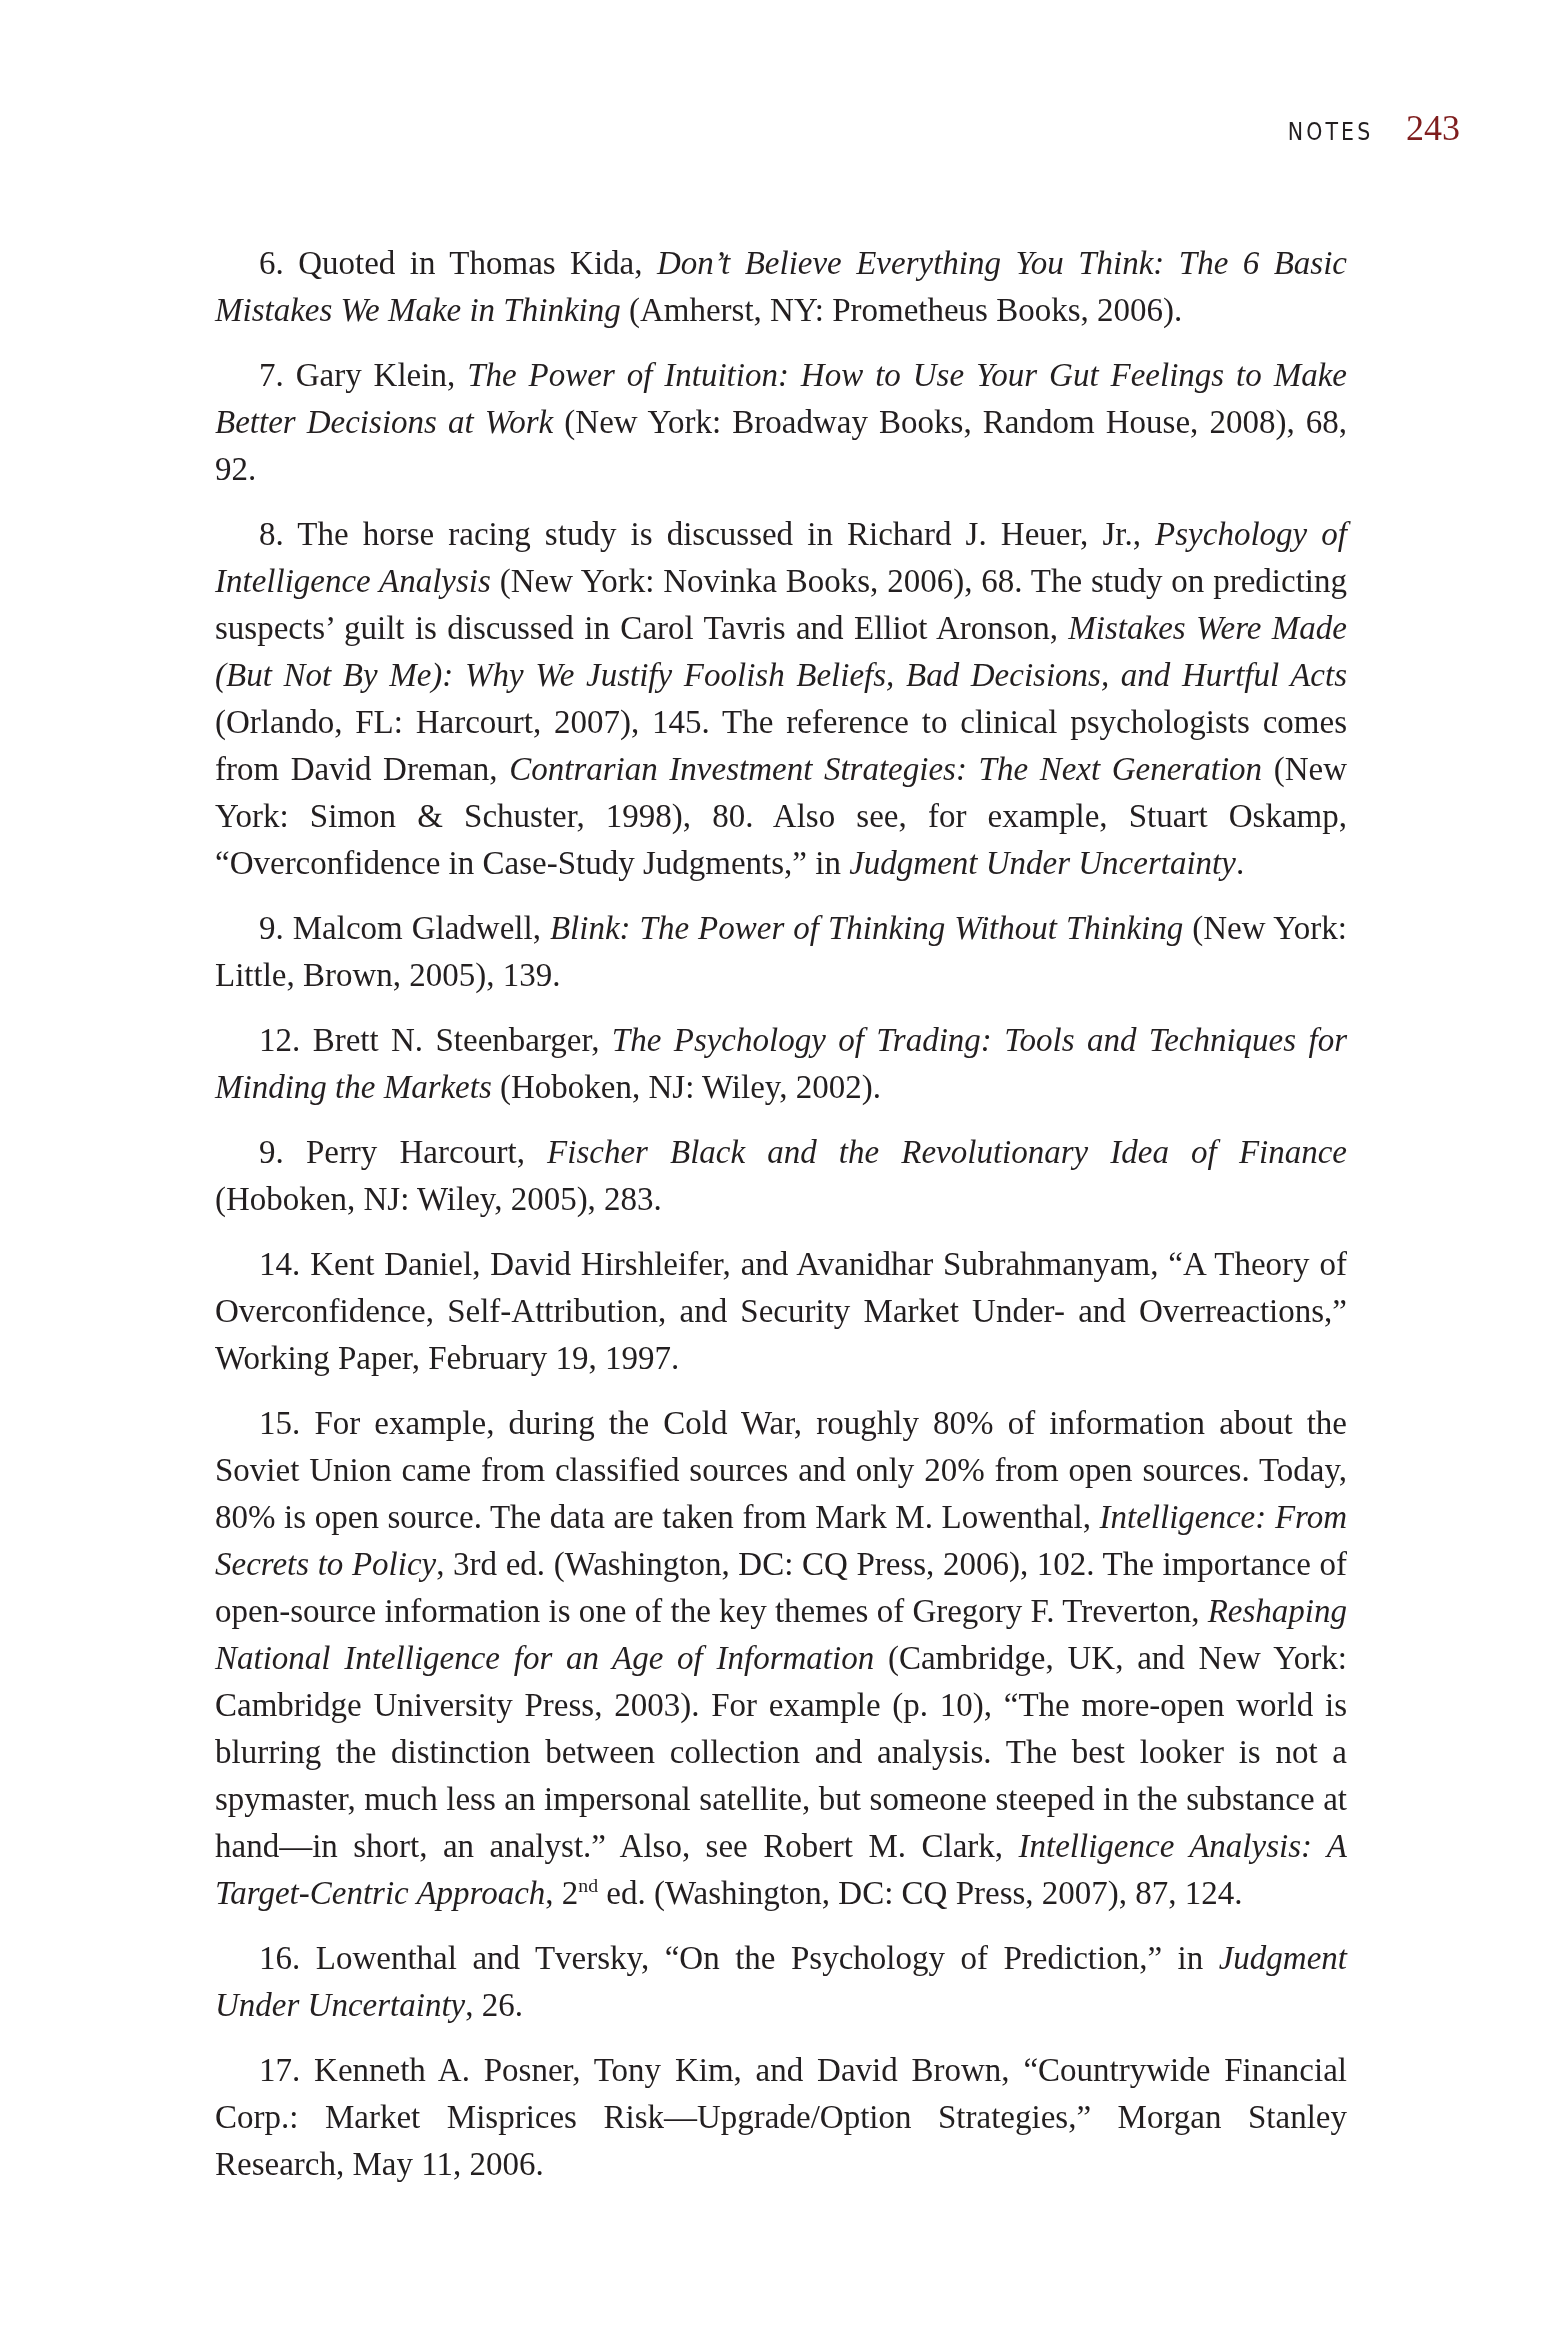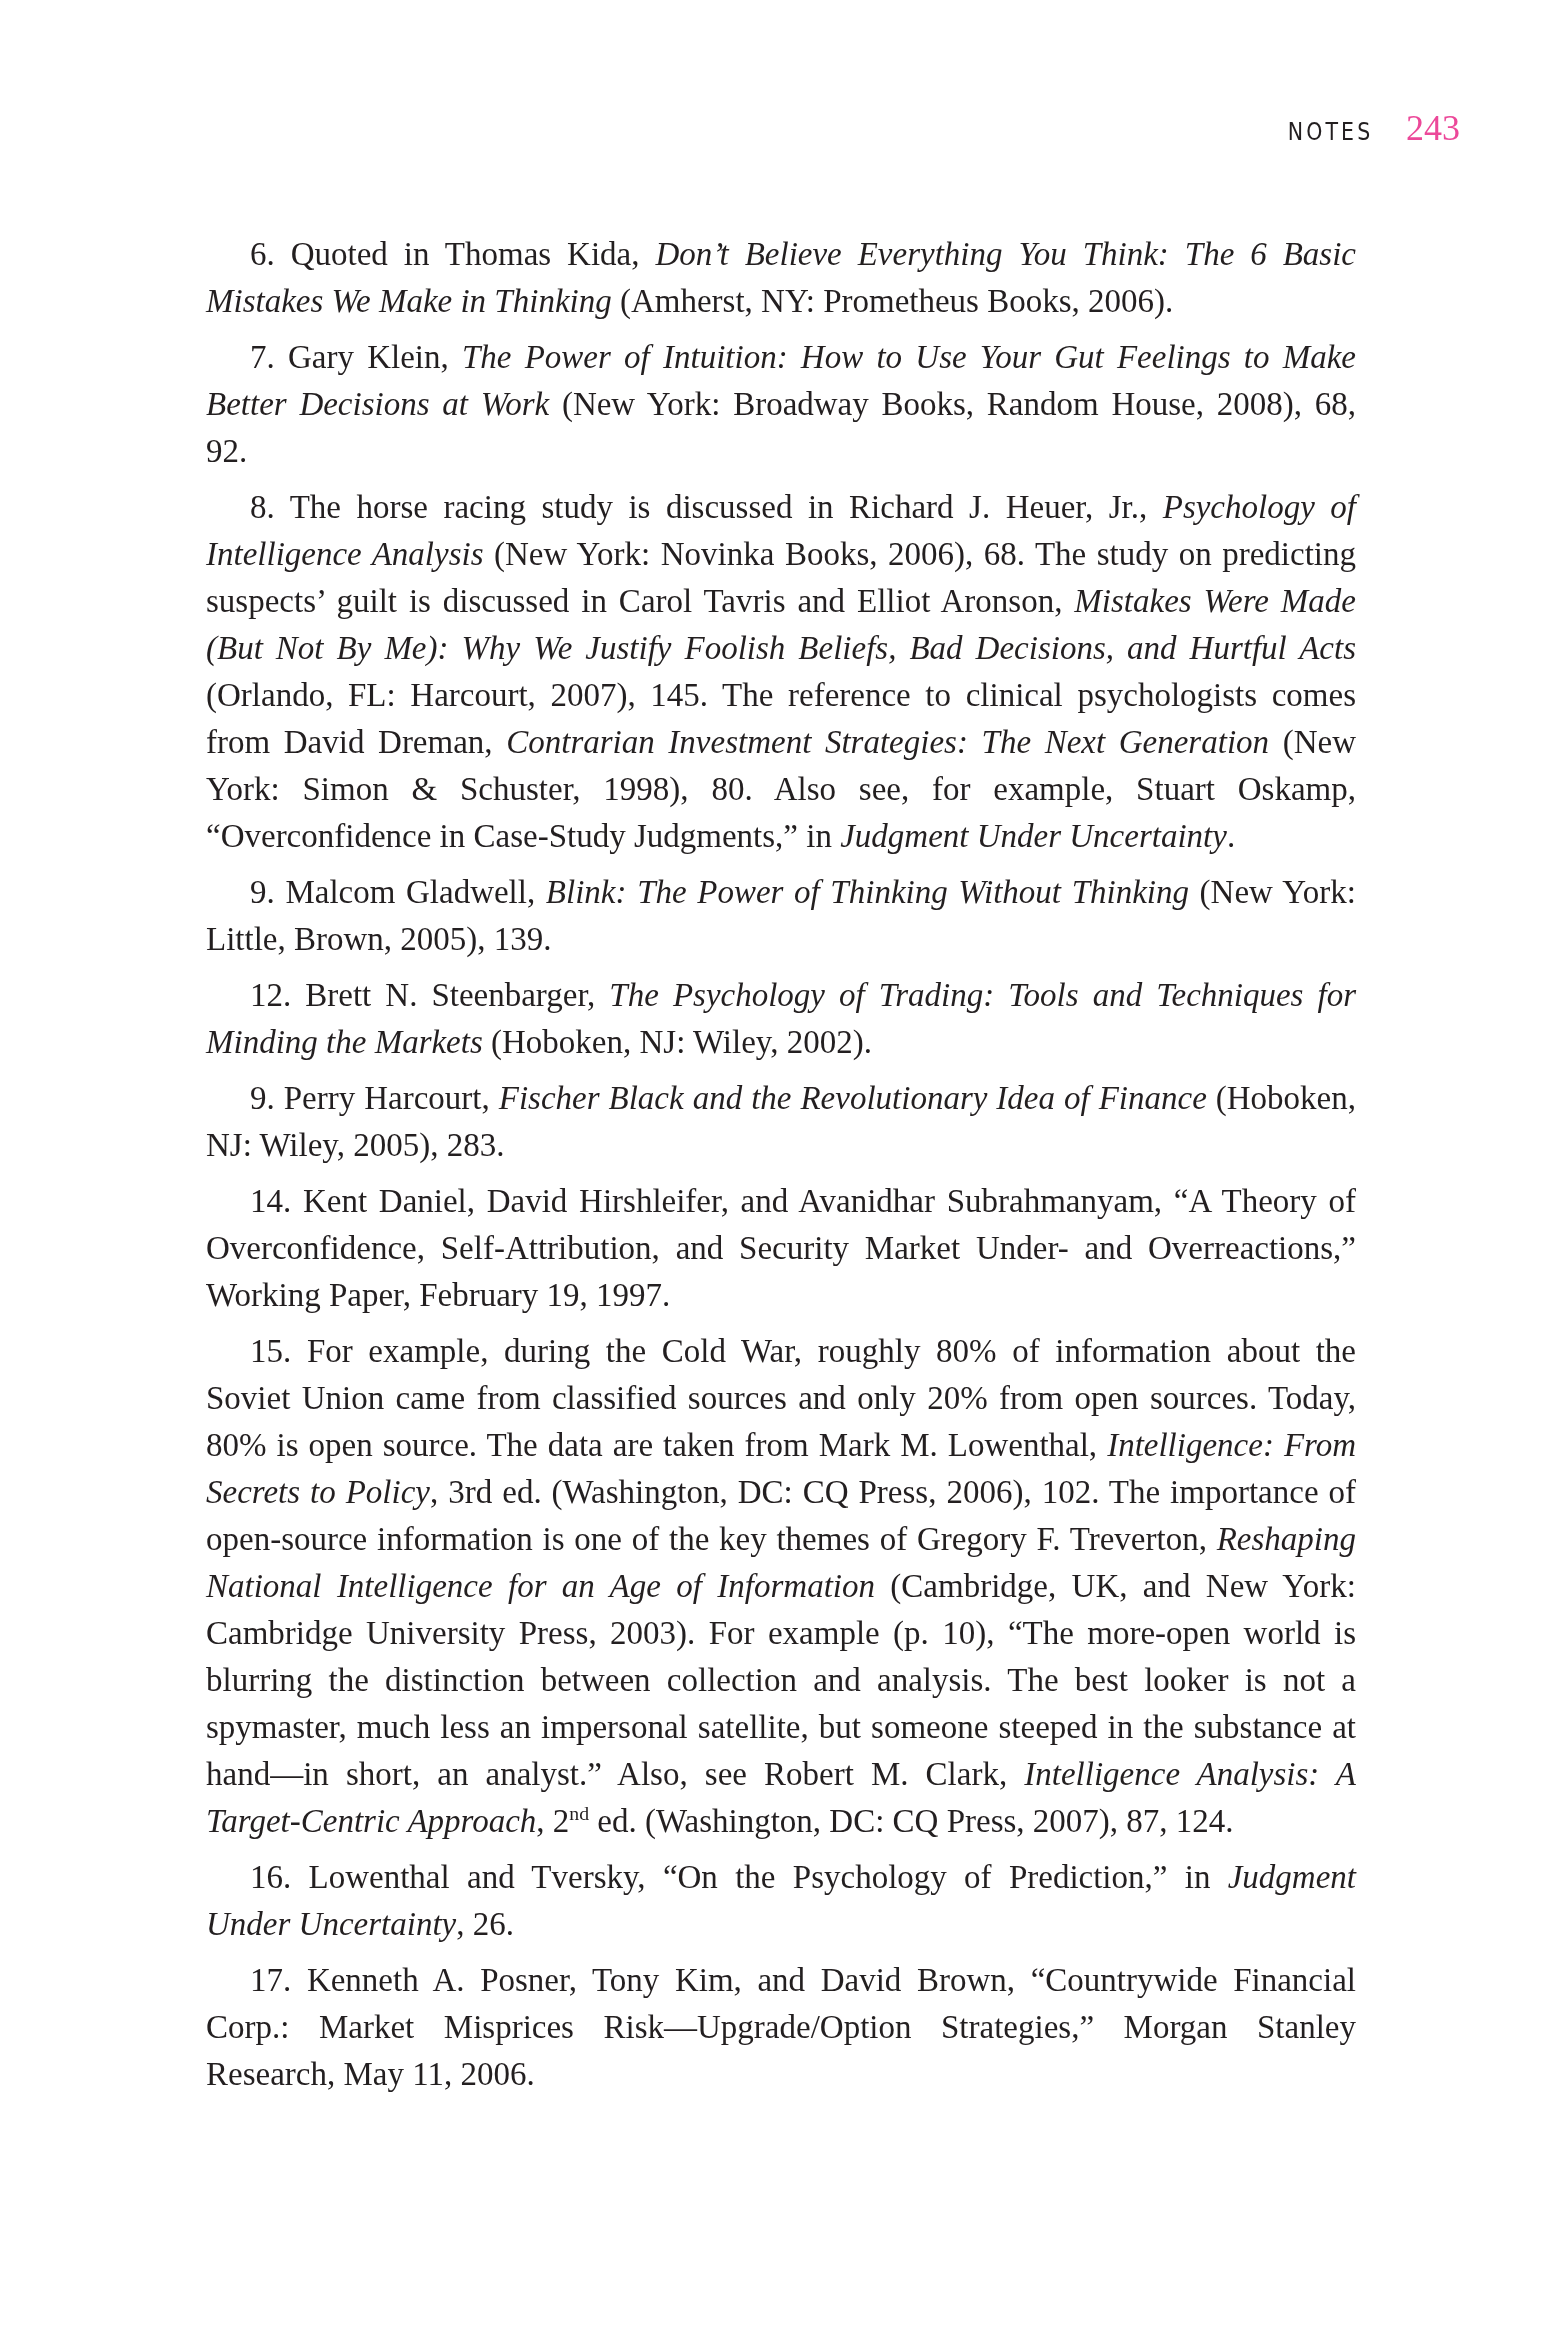--- a/index.html
+++ b/index.html
@@ -1,22 +1,22 @@
 <!DOCTYPE html>
 <html><head>
 <meta charset="utf-8">
 <style>
   html, body { margin: 0; padding: 0; background: #ffffff; }
   body { width: 1561px; height: 2341px; position: relative; overflow: hidden; }
   .page { position: absolute; left: 0; top: 0; width: 1561px; height: 1655px; background: #fff; color: #231f20; }
   .running-head { position: absolute; top: 107px; right: 101px; display: flex; align-items: baseline; gap: 32.5px; }
   .section-label { font-family: "DejaVu Sans", sans-serif; font-size: 25px; letter-spacing: 3.8px; color: #231f20; transform: scaleX(0.82); transform-origin: right; }
-  .page-number { font-family: "Liberation Serif", serif; font-size: 36px; color: #ec4899; }
+  .page-number { font-family: "Liberation Serif", serif; font-size: 36px; color: #7f1d1d; }
   .notes { position: absolute; left: 197px; top: 222px; width: 1168px; font-family: "Liberation Serif", serif; font-size: 33px; line-height: 47px; color: #231f20; text-align: justify; }
-  .note { margin: 9px; text-indent: 44px; hyphens: manual; }
+  .note { margin: 18px; text-indent: 44px; hyphens: manual; }
   .note i { font-style: italic; }
   sup { font-size: 0.6em; line-height: 0; }
 </style>
 </head>
 <body>
 
 <div class="page">
   <div class="running-head">
     <span class="section-label">NOTES</span>
     <span class="page-number">243</span>

